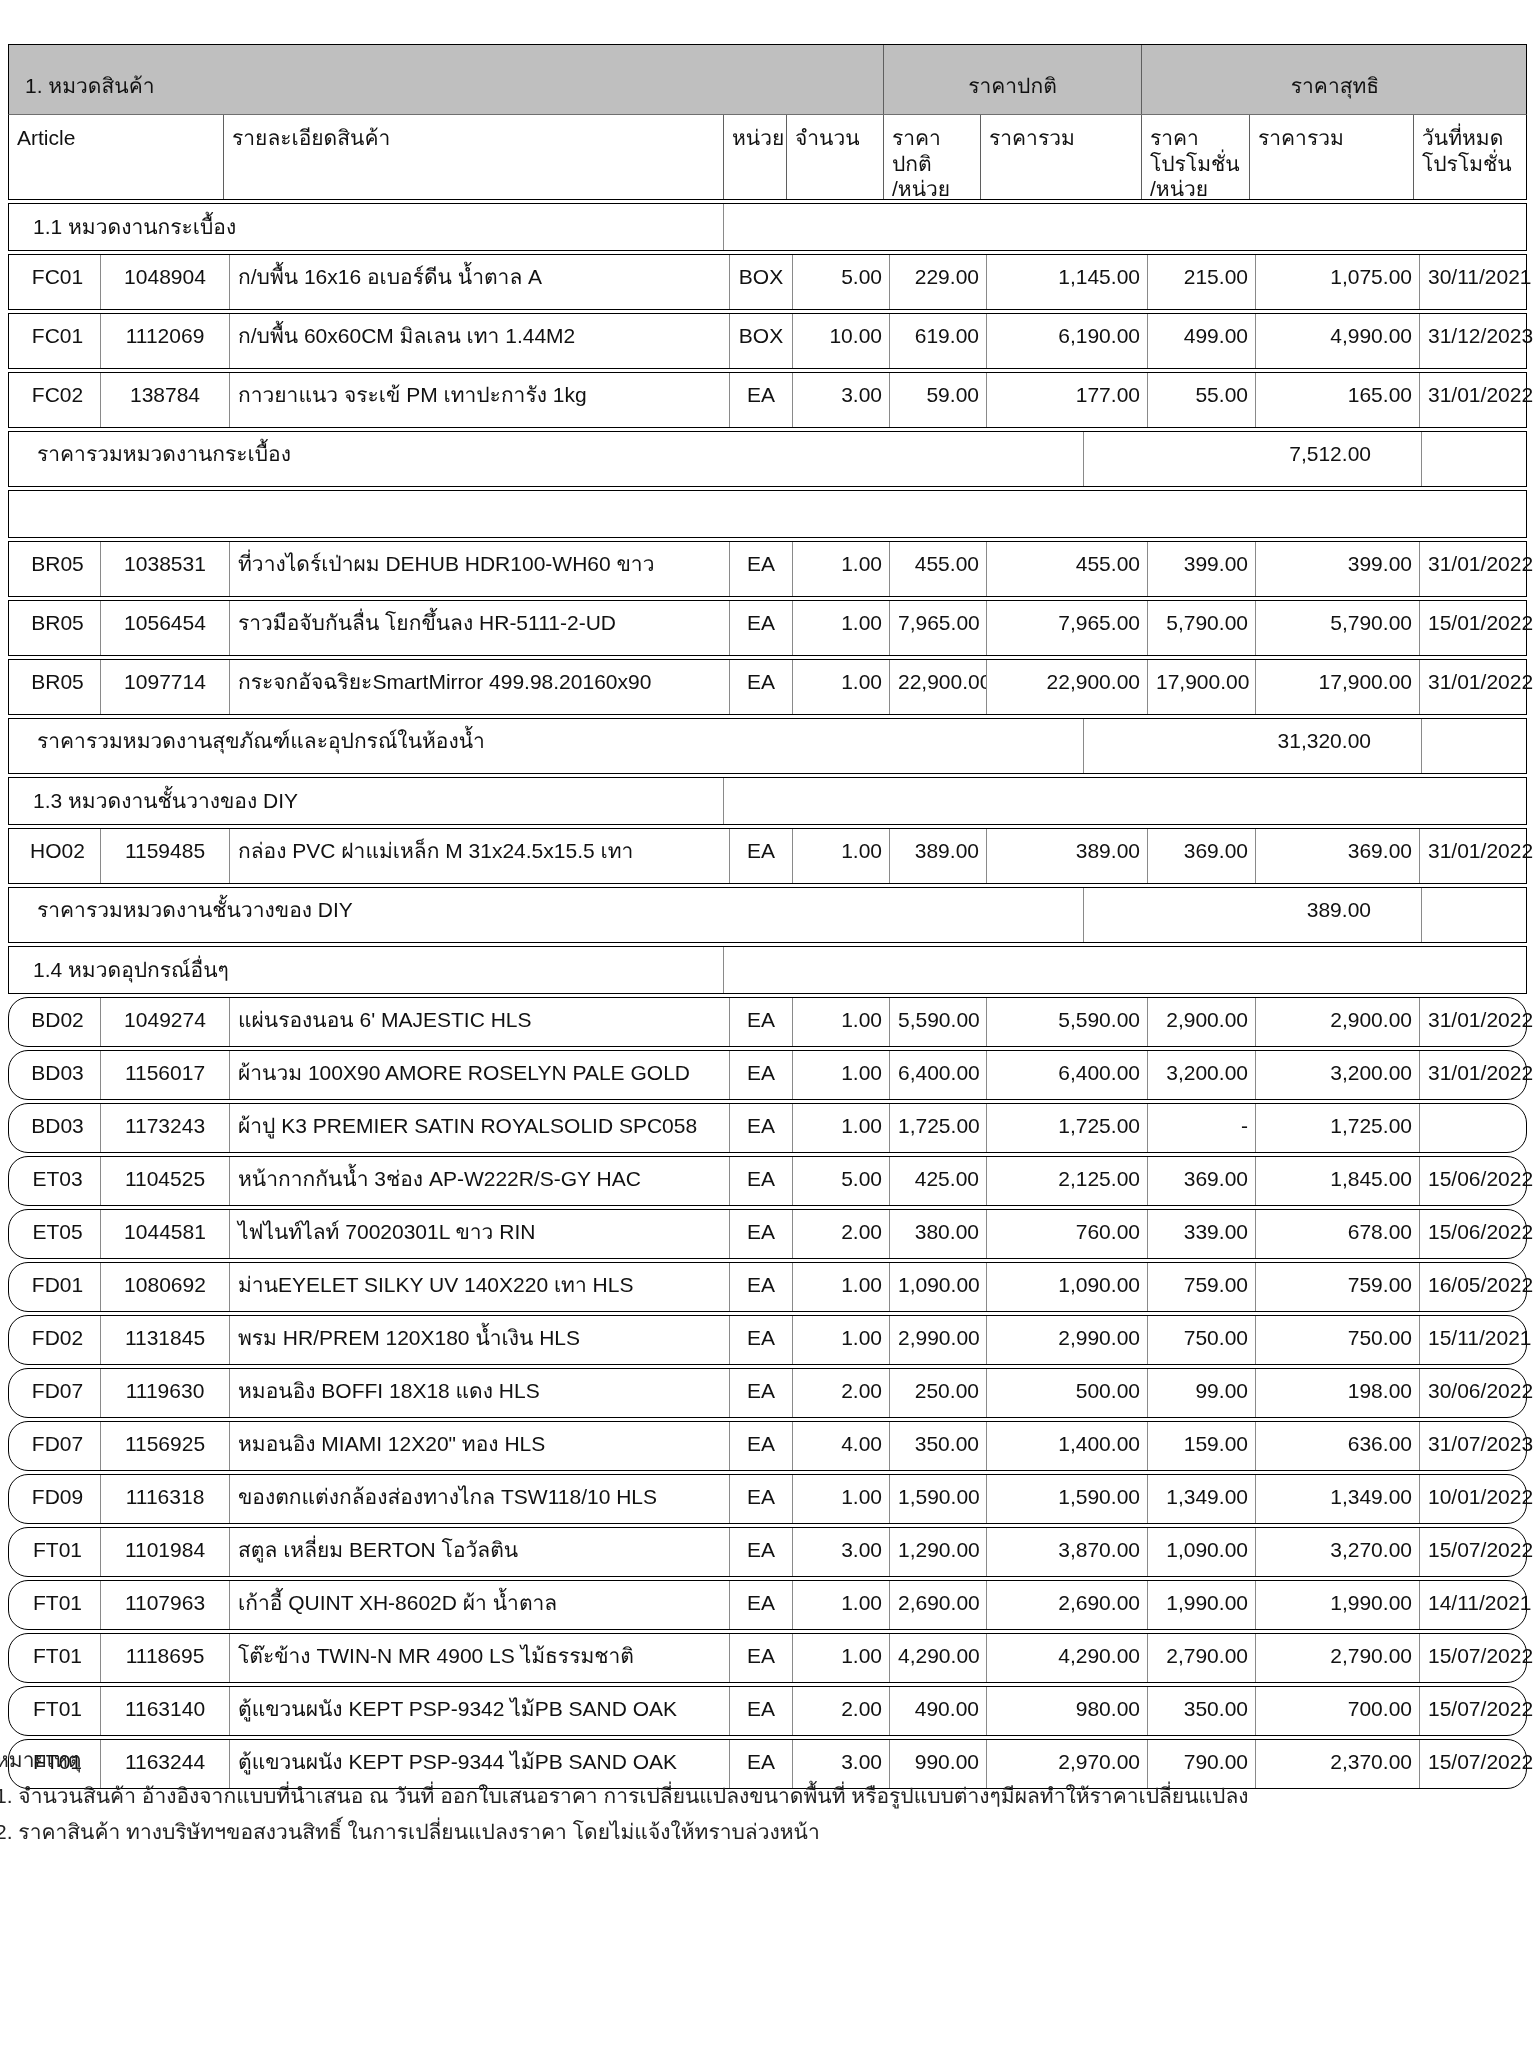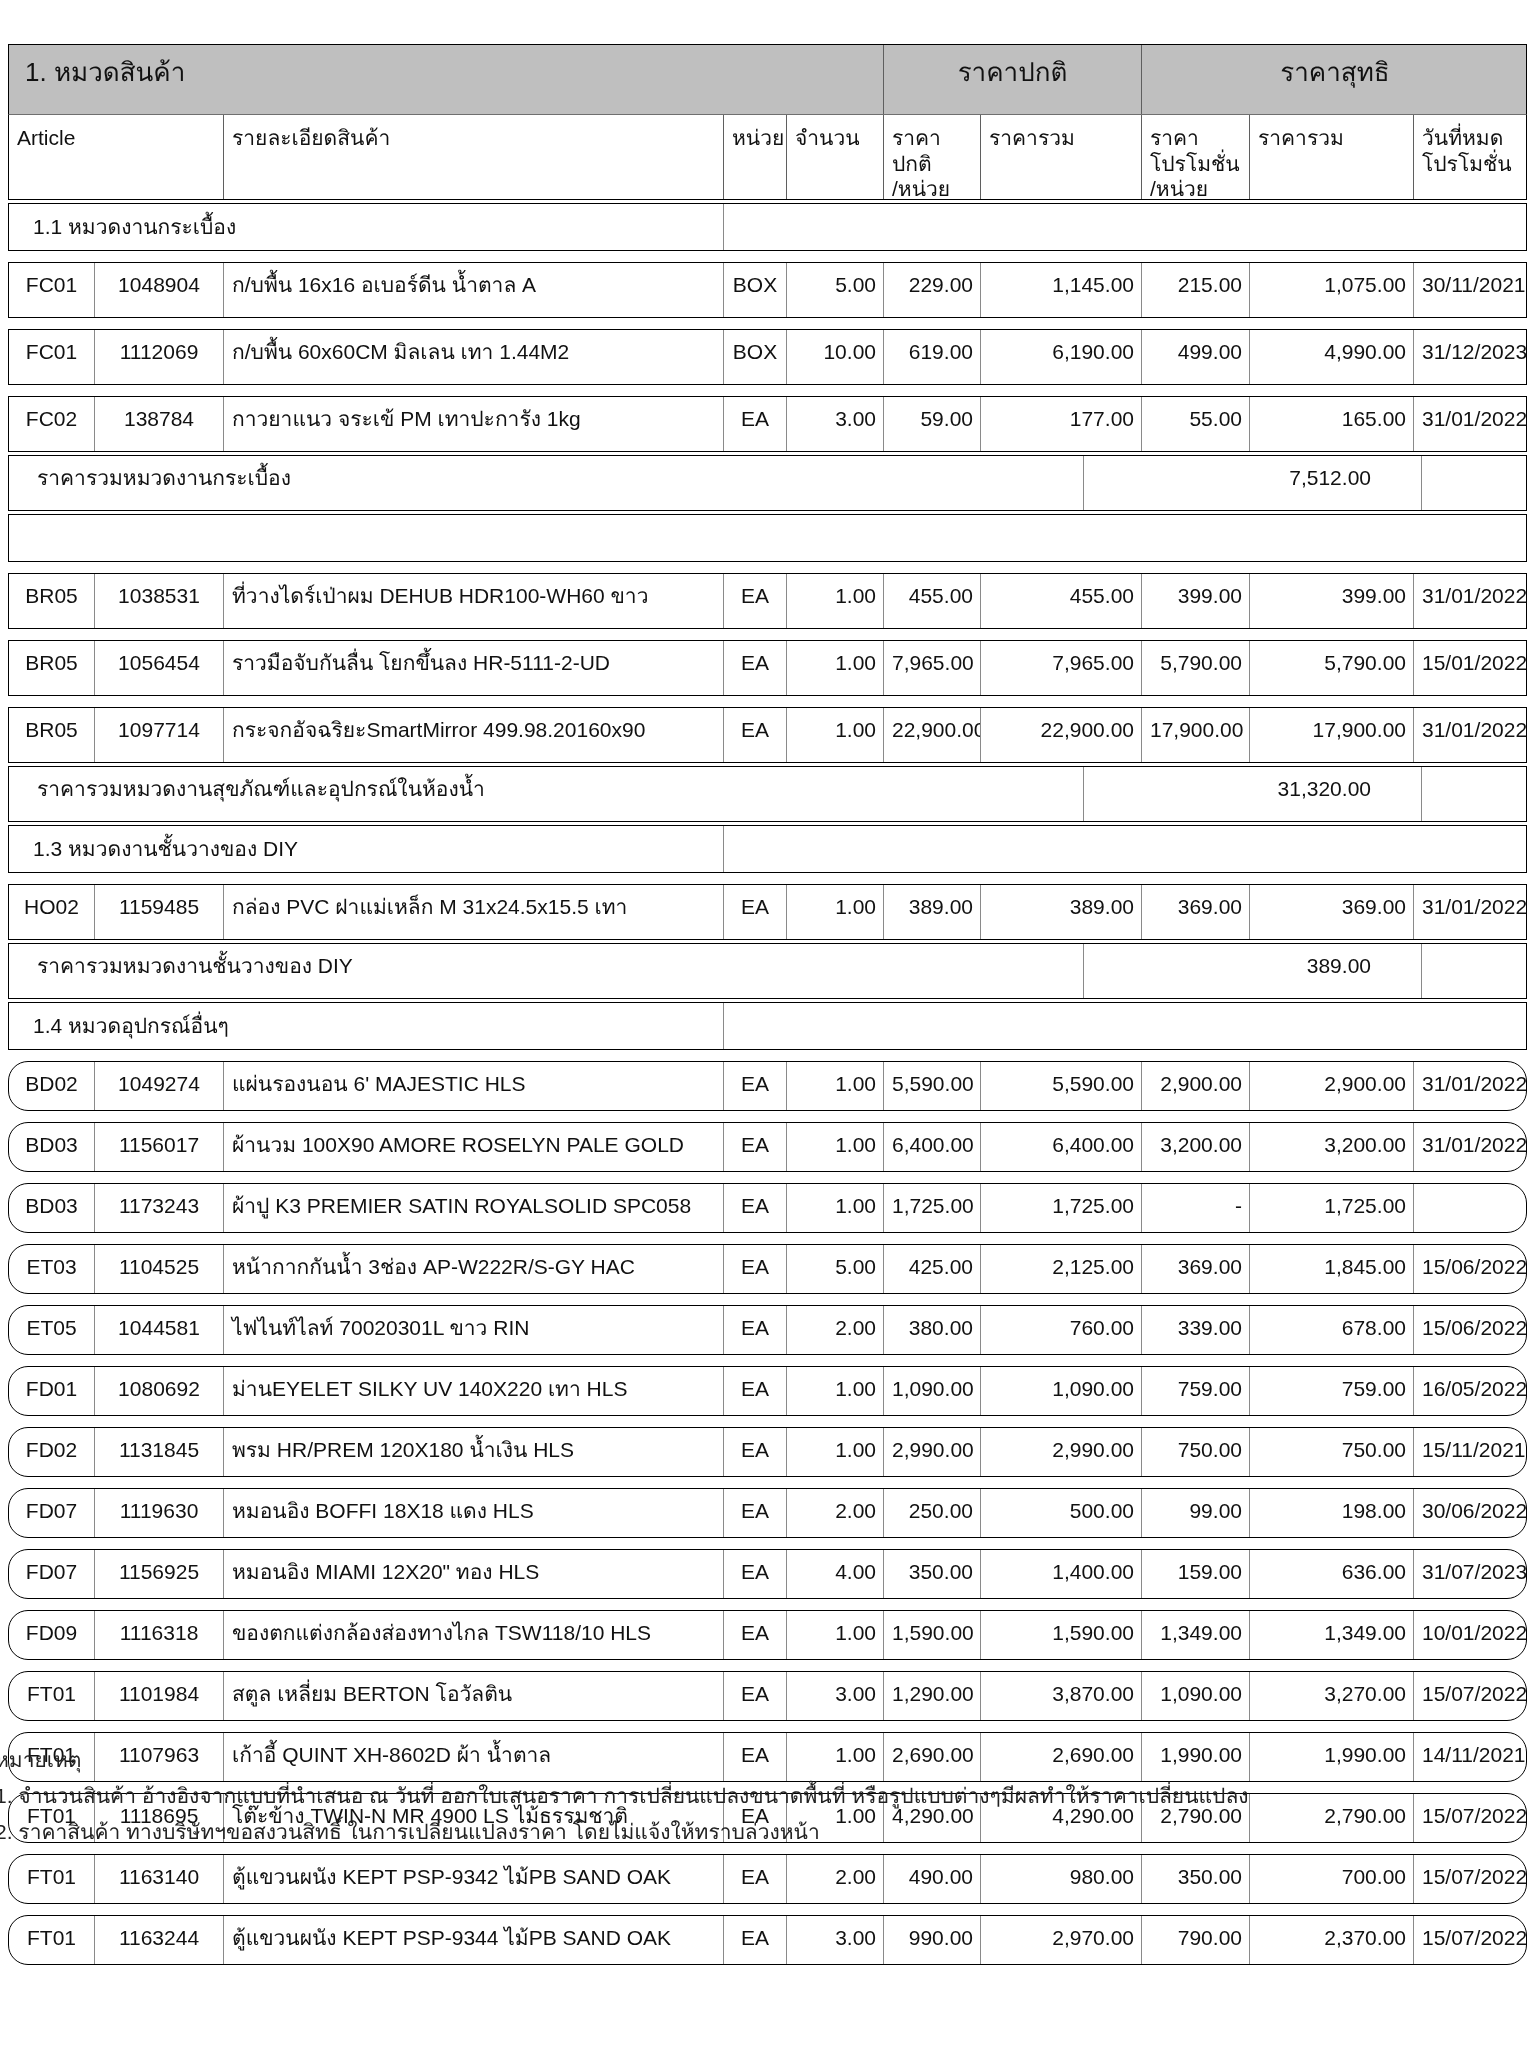--- a/index.html
+++ b/index.html
@@ -14,40 +14,40 @@
   .row{
     display:grid;
     grid-template-columns:85px 129px 500px 63px 97px 97px 161px 108px 164px 115px;
     border:1px solid #000;
     background:#fff;
     box-sizing:border-box;
   }
   .row.hdr1{height:71px;background:#bfbfbf;border-bottom:1px solid #6f6f6f;}
   .row.hdr2{height:85px;border-top:none;}
   .row.sec{height:48px;margin-top:3px;}
-  .row.data{height:56px;margin-top:11px;}
+  .row.data{height:56px;margin-top:3px;padding-left:6px;}
   .row.data.short{height:50px;border-radius:20px;}
   .row.subtotal{height:56px;margin-top:3px;gap:40px;}
   .c{
     box-sizing:border-box;
     padding:9px 8px 4px 8px;
     font-size:21px;line-height:1.22;
     overflow:hidden;white-space:nowrap;
   }
   .c + .c{border-left:1px solid #8a8a8a;}
   .hdr1 .c + .c, .hdr2 .c + .c{border-left:1px solid #5f5f5f;}
   .ctr{text-align:center;}
   .rt{text-align:right;}
   .left{text-align:left;}
   .sp2{grid-column:span 2;}
   .sp3{grid-column:span 3;}
   .sp5{grid-column:span 5;}
   .sp7{grid-column:span 7;}
   .hdr-cell{white-space:pre-line;padding-top:10px;}
-  .hdr1 .c{padding-top:12px;font-size:26px;}
+  .hdr1 .c{padding-top:28px;font-size:21px;}
   .title{text-align:left;padding-left:16px;}
   .sec-label{padding-left:24px;padding-top:10px;}
   .st-label{padding-left:28px;}
   .st-val{padding-right:10px;}
   .date{padding-right:5px;}
   .dash{padding-right:20px;}
   .c.rt{padding-right:7px;}
   .c.rt.st-val{padding-right:10px;}
   .notes{
     position:absolute;left:-5px;top:1742px;width:1400px;

